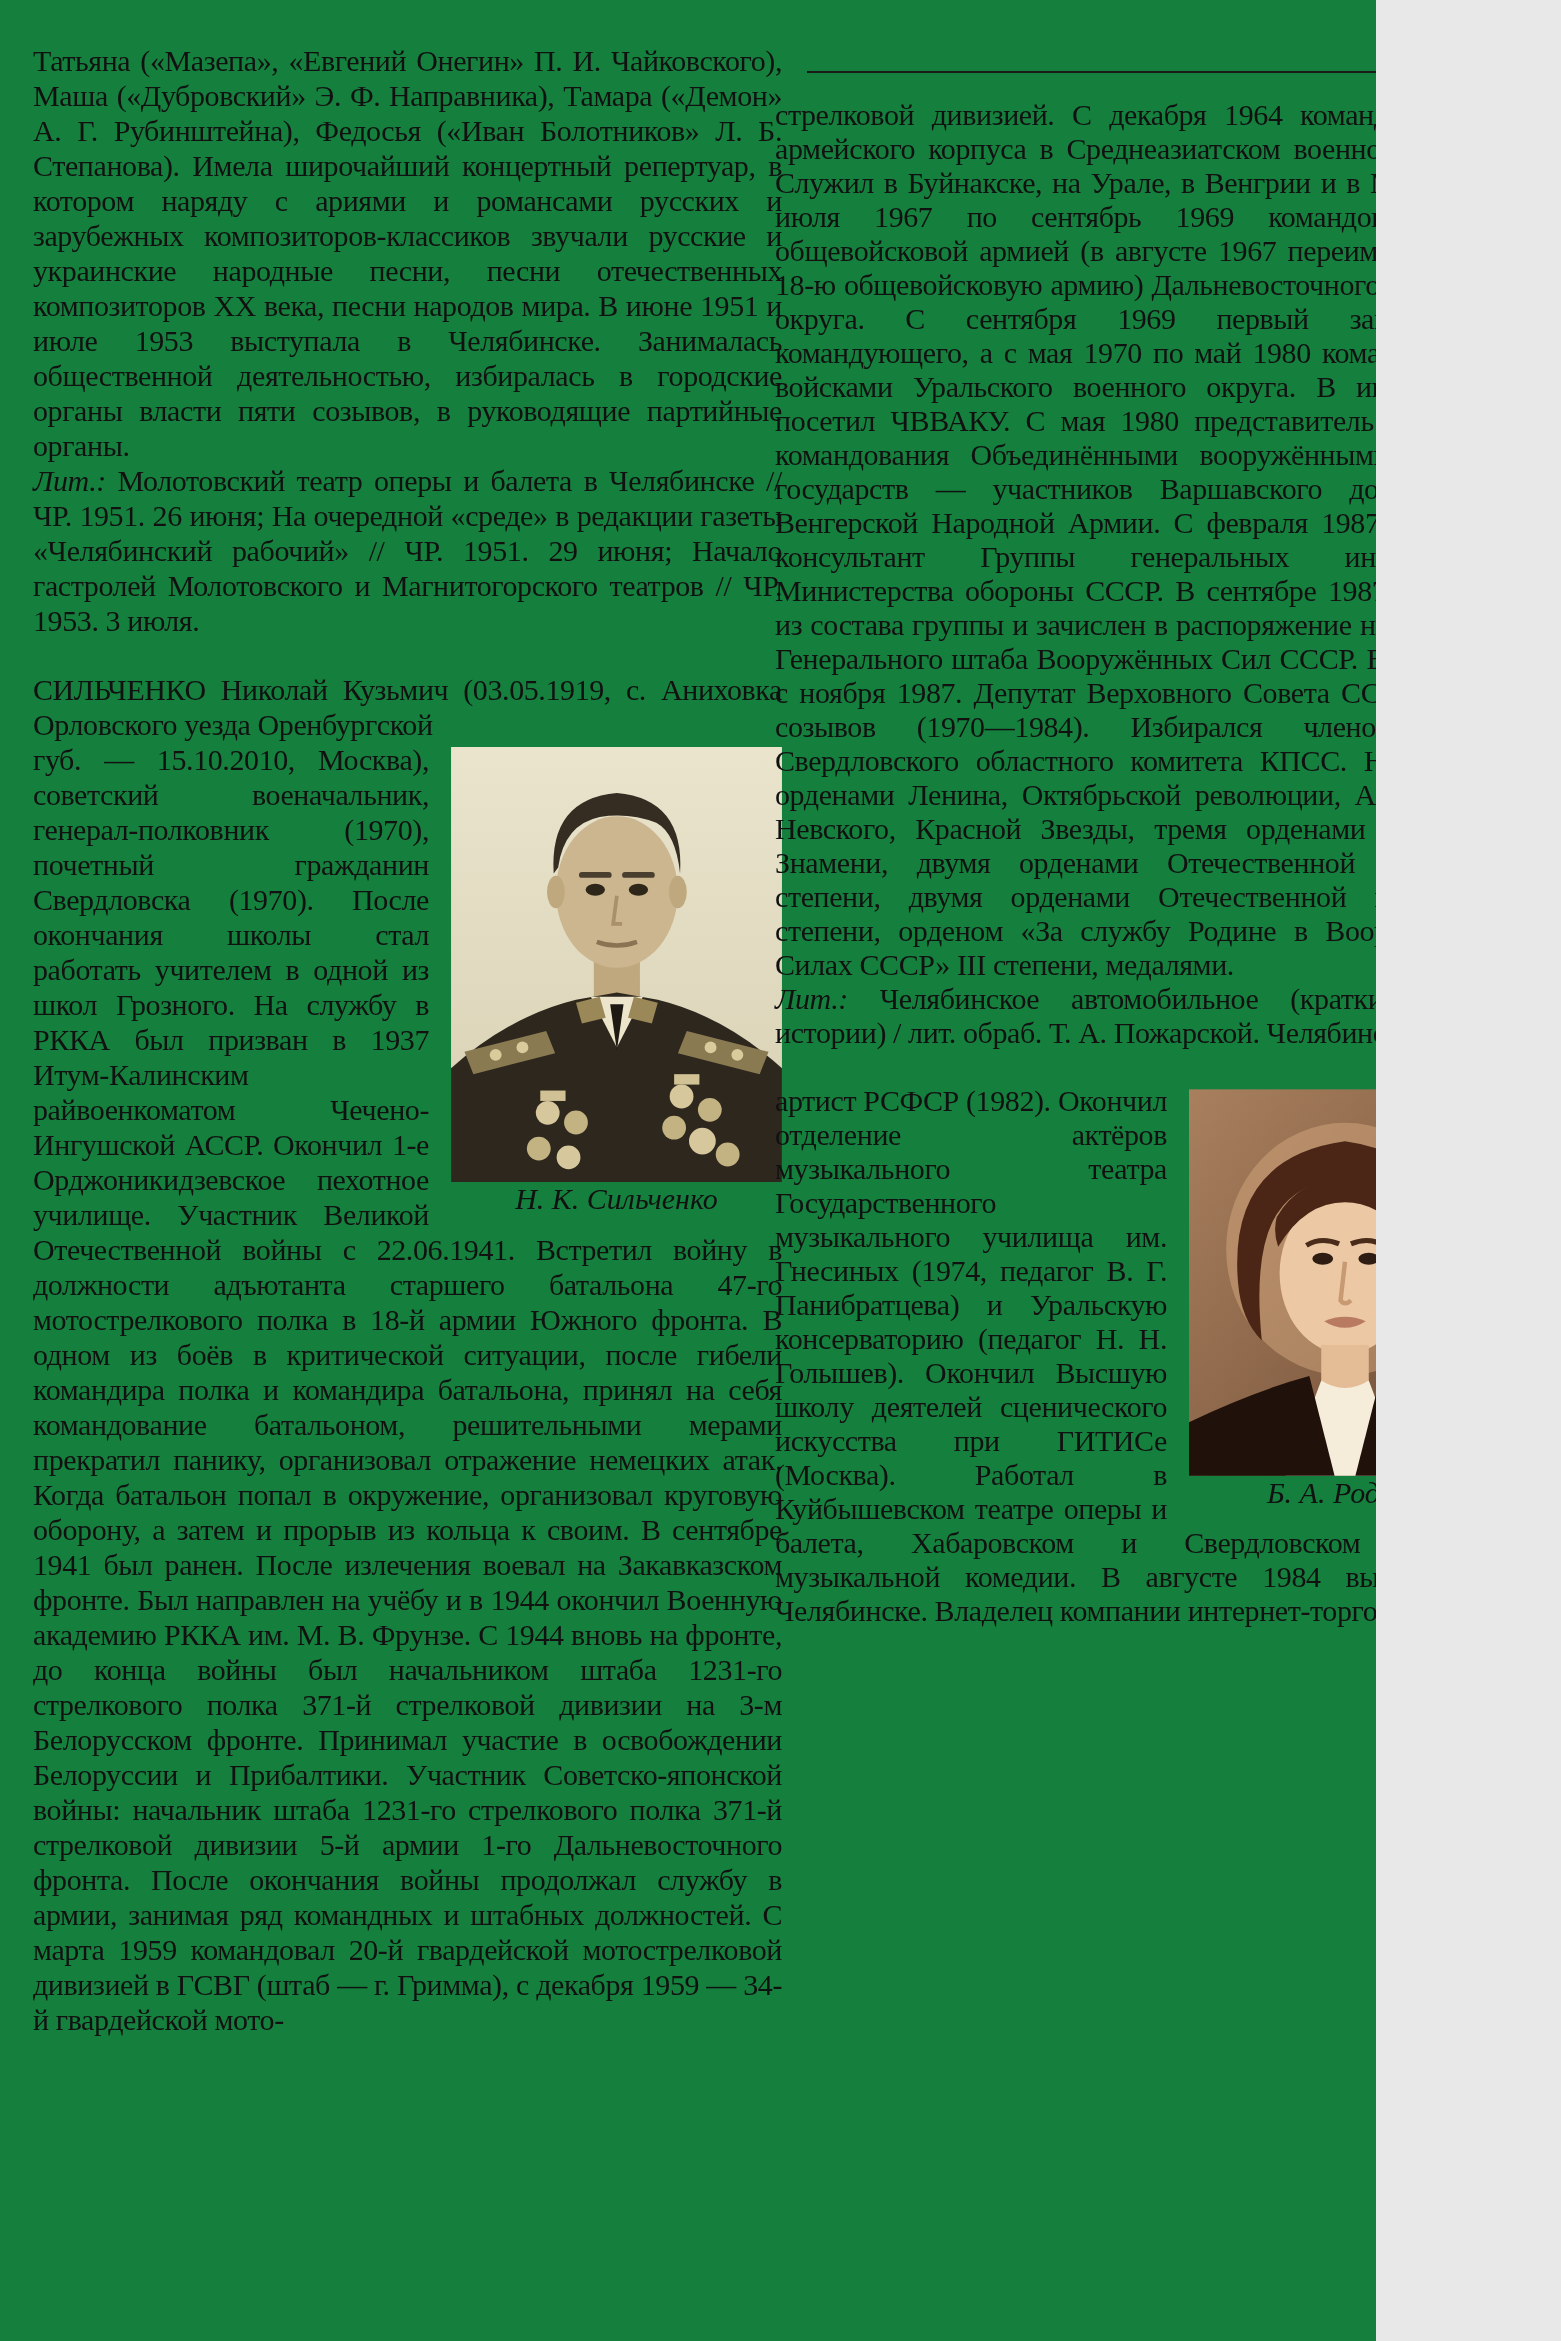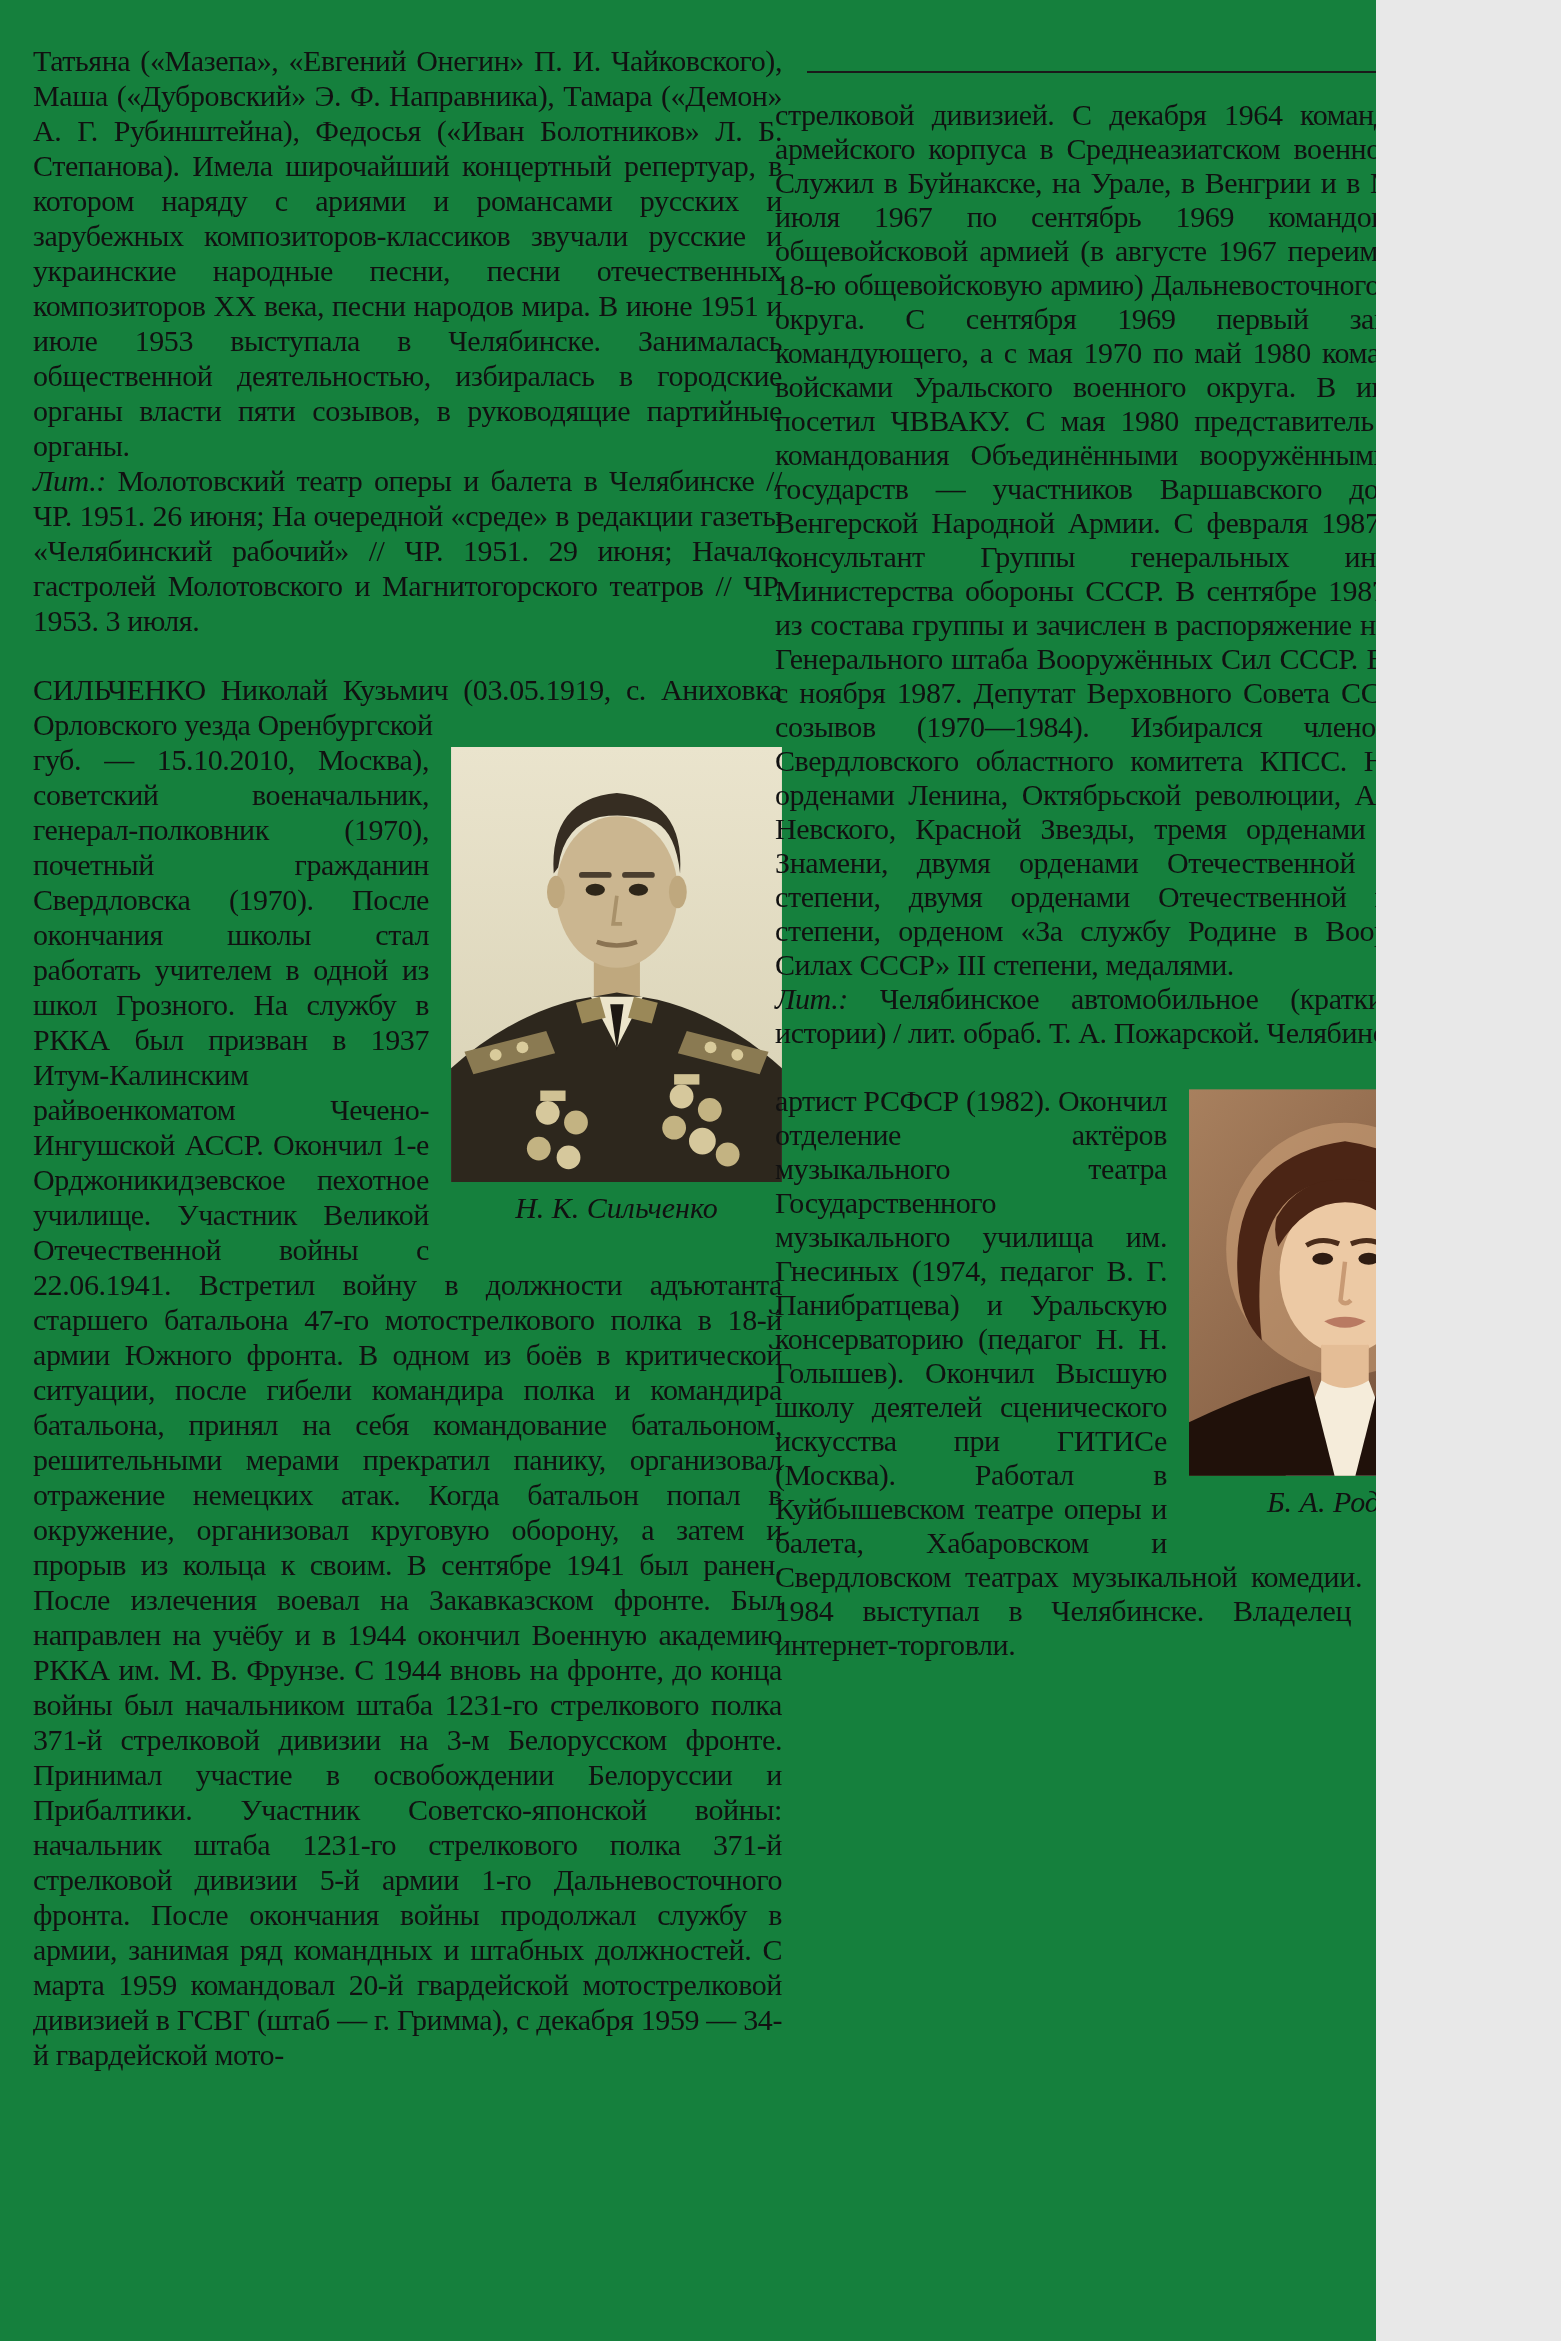--- a/index.html
+++ b/index.html
@@ -50,21 +50,20 @@
     margin:4.5px 0 12px 22px;
   }
   .photo-float.small{width:312px;}
   figure{margin:0;padding:0;}
   .photo-frame{display:block;}
   figcaption{
     text-align:center;
     font-style:italic;
     font-size:30px;
     line-height:34px;
-    padding-top:9px;
     letter-spacing:0;
   }
   svg{display:block;}
 </style>
 </head>
 <body>
 
 <div class="page">
 
   <div class="page-number">375</div>

